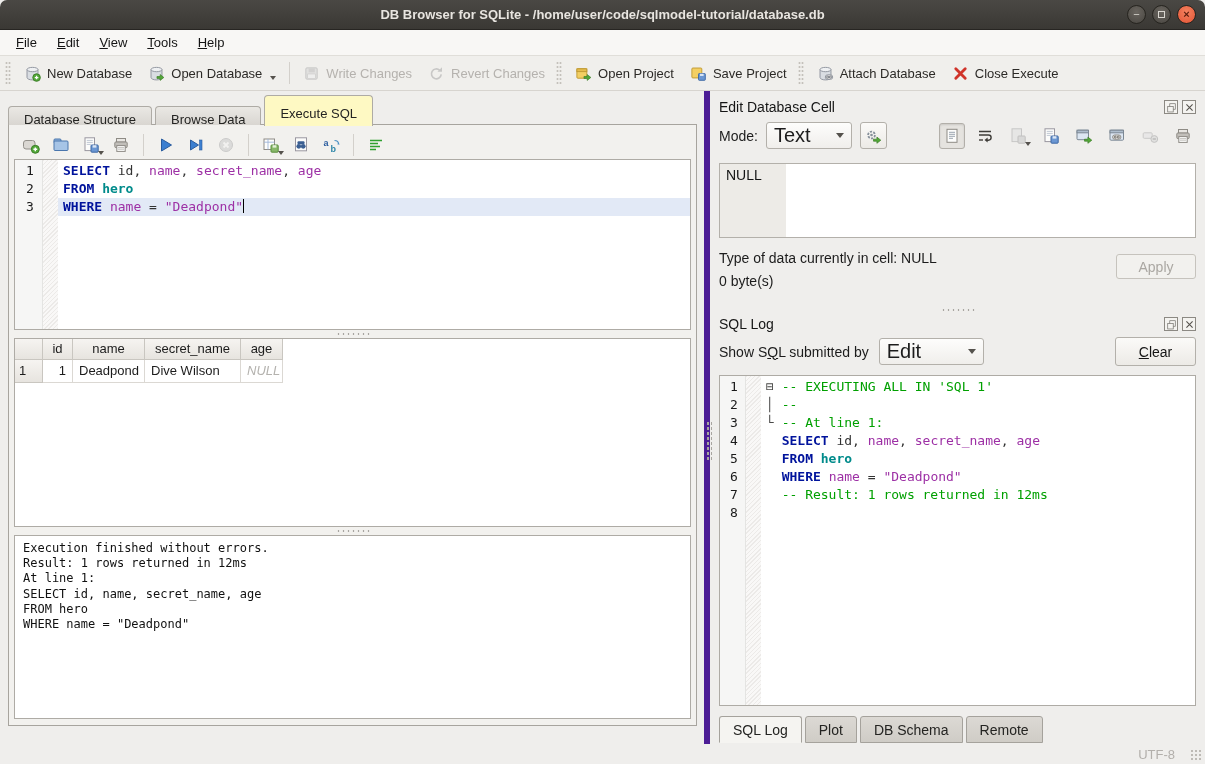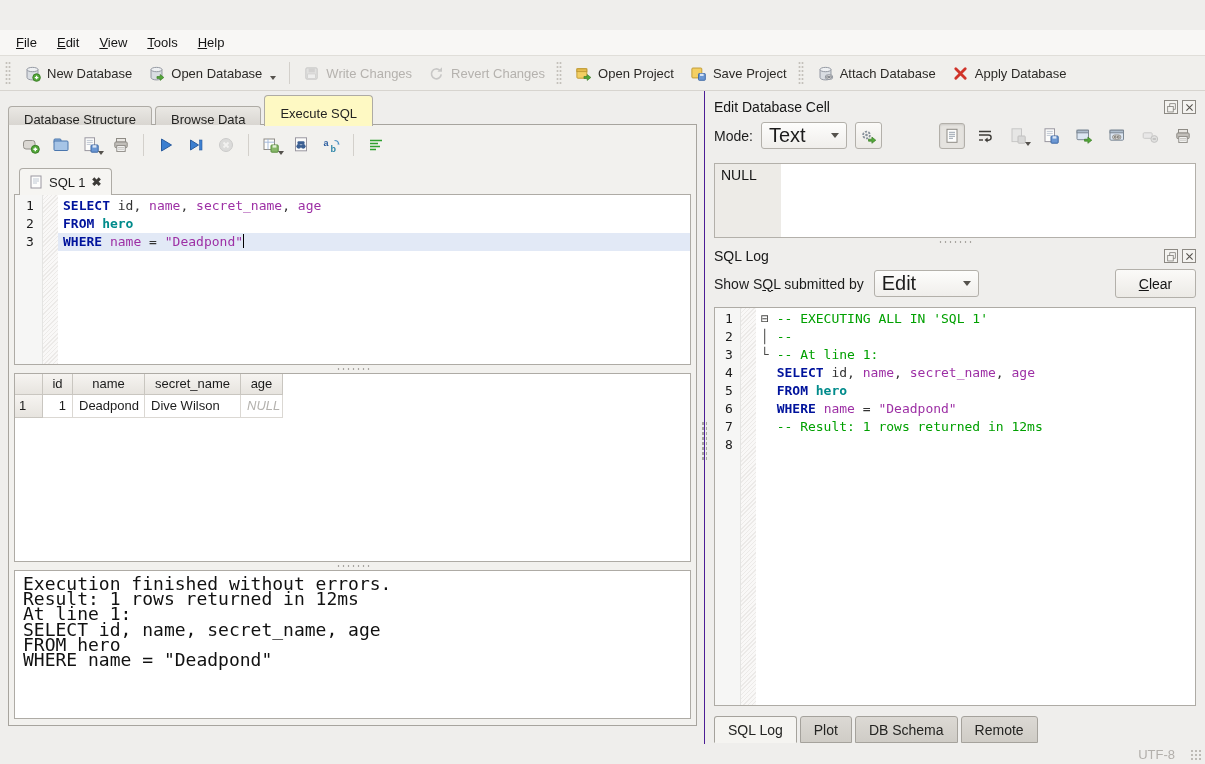--- a/index.html
+++ b/index.html
@@ -35,21 +35,21 @@
   .tbtn.disabled svg { opacity:.55; filter:grayscale(1); }
   .tsep { width:1px; height:22px; background:#d3d0cb; margin:0 5px; }
   .thandle { width:6px; height:24px; margin:0 5px 0 3px;
     background-image:radial-gradient(#c4c1bb 1px, transparent 1.1px); background-size:3px 4px; }
   .caret { width:0; height:0; border-left:3.5px solid transparent; border-right:3.5px solid transparent;
     border-top:4px solid #55524d; margin-left:2px; align-self:flex-end; margin-bottom:2px; }
 
   
   .main { position:absolute; top:91px; bottom:20px; left:0; right:0; display:flex; }
   .left-panel { width:704px; position:relative; }
-  .right-panel { flex:1; position:relative; border-left:1px solid #4c1d95; }
+  .right-panel { flex:1; position:relative; border-left:6px solid #4c1d95; }
 
   
   .tabbar { position:absolute; top:2px; left:8px; height:32px; display:flex; align-items:flex-end; z-index:3; }
   .tab { height:19px; padding:5px 15px 0; margin-right:3px; background:linear-gradient(#eae8e4,#d9d6d1);
     border:1px solid #aeaba5; border-bottom:none; border-radius:4px 4px 0 0; color:#242422; }
   .tab.active { height:31px; padding-top:10px; background:#fef9c3; margin-bottom:-1px; }
   .groupbox { position:absolute; top:33px; left:8px; right:7px; bottom:18px;
     border:1px solid #a7a49e; background:#f2f1ee; }
   .gb-inner { position:absolute; inset:0; padding:6px 5px; display:flex; flex-direction:column; }
 
@@ -97,21 +97,21 @@
   .rg-h { background:linear-gradient(#f6f4f1,#e7e4df); border-right:1px solid #c9c6c0; border-bottom:1px solid #c9c6c0;
     text-align:center; padding:2px 4px; height:21px; }
   .rg-c { border-right:1px solid #dbd8d3; border-bottom:1px solid #dbd8d3; padding:3px 6px; height:23px; background:#fff; }
   .rg-c.num { text-align:right; }
   .rg-c.null { color:var(--c-null-text,#b4b2ae); font-style:italic; }
   .rg-rowhdr { background:linear-gradient(#f6f4f1,#e7e4df); border-right:1px solid #c9c6c0; border-bottom:1px solid #c9c6c0;
     padding:3px 4px; height:23px; }
 
   
   .messagebox { flex:1; border:1px solid #aeaba5; background:#fff; padding:5px 8px;
-    font-family:"DejaVu Sans Mono", monospace; font-size:18px; line-height:15.2px; white-space:pre; color:#111; }
+    font-family:"DejaVu Sans Mono", monospace; font-size:12px; line-height:15.2px; white-space:pre; color:#111; }
 
   
   .rp-inner { position:absolute; inset:0 9px 0 9px; display:flex; flex-direction:column; }
   .dock-title { display:flex; align-items:center; justify-content:space-between; padding:8px 0 2px; font-size:14px; color:#161616; }
   .dock-btns { display:flex; gap:4px; }
   .dock-btn { width:14px; height:14px; border:1px solid #8c8983; background:#f4f3f0; display:flex; align-items:center; justify-content:center; }
 
   .mode-row { display:flex; align-items:center; gap:8px; margin-top:4px; height:29px; font-size:14px; }
   .combo { height:27px; background:linear-gradient(#fdfdfc,#f0eeeb); border:1px solid #b3b0aa; border-radius:3px;
     display:flex; align-items:center; padding:0 7px; font-size:20px; gap:10px; }
@@ -149,20 +149,28 @@
   .grip { position:absolute; right:3px; bottom:3px; width:12px; height:12px;
     background-image:radial-gradient(#bdbab5 1px, transparent 1.2px); background-size:4px 4px; }
 
   svg { display:block; }
 </style>
 </head>
 <body>
 
 <div class="window">
 
+  <div class="titlebar">
+    <span class="title">DB Browser for SQLite - /home/user/code/sqlmodel-tutorial/database.db</span>
+    <div class="win-controls">
+      <div class="win-btn">−</div>
+      <div class="win-btn"><span class="sq"></span></div>
+      <div class="win-btn close">×</div>
+    </div>
+  </div>
 
   <div class="menubar">
       <div class="menu-item"><span style="text-decoration: underline;">F</span>ile</div>
       <div class="menu-item"><span style="text-decoration: underline;">E</span>dit</div>
       <div class="menu-item"><span style="text-decoration: underline;">V</span>iew</div>
       <div class="menu-item"><span style="text-decoration: underline;">T</span>ools</div>
       <div class="menu-item"><span style="text-decoration: underline;">H</span>elp</div>
     </div>
 
   <div class="toolbar">
@@ -242,21 +250,21 @@
           </svg>
         </span>
         <span>Attach Database</span>
       </div>
       <div class="tbtn">
         <span>
           <svg width="17" height="17" viewBox="0 0 18 18">
             <path d="M4 4l10 10M14 4L4 14" stroke="#d0342a" stroke-width="3" stroke-linecap="round"></path>
           </svg>
         </span>
-        <span>Apply Database</span>
+        <span>Close Execute</span>
       </div>
     </div>
 
   <div class="main">
 
     <div class="left-panel">
       <div class="tabbar">
           <div class="tab">Database Structure</div>
           <div class="tab">Browse Data</div>
           <div class="tab active">Execute SQL</div>
@@ -361,32 +369,20 @@
               <span class="tsep"></span>
               <div class="ibtn">
                 <span>
                   <svg width="18" height="18" viewBox="0 0 18 18">
                     <path d="M3 4.5h12M3 7.5h8M3 10.5h10M3 13.5h6" stroke="#2fa12f" stroke-width="1.7"></path>
                   </svg>
                 </span>
               </div>
             </div>
 
-          <div class="sqltab-bar">
-            <div class="sqltab">
-              <span>
-                <svg width="13" height="14" viewBox="0 0 13 14">
-                    <rect x="1" y="1" width="10" height="12" fill="#fdfdfc" stroke="#9a97a0"></rect>
-                    <path d="M3 4h6M3 6h6M3 8h4" stroke="#b9c2cf" stroke-width="0.9"></path>
-                  </svg>
-              </span>
-              <span>SQL 1</span>
-              <span class="x">✖</span>
-            </div>
-          </div>
 
           <div class="codebox editorbox">
             <div class="gutter">
                 <div class="code-line">1</div>
                 <div class="code-line">2</div>
                 <div class="code-line">3</div>
               </div>
             <div class="hatch"></div>
             <div class="codecol">
                 <div class="code-line"><span class="tok-kw">SELECT</span><span class="tok-idf"> id</span><span class="tok-idf">, </span><span class="tok-fld">name</span><span class="tok-idf">, </span><span class="tok-fld">secret_name</span><span class="tok-idf">, </span><span class="tok-fld">age</span></div>
@@ -541,20 +537,25 @@
                 </span>
               </div>
             </div>
         </div>
 
         <div class="cell-editor">
           <div class="null-gutter">NULL</div>
           <div style="flex:1"></div>
         </div>
 
+        <div class="type-row">
+          <div class="l1">Type of data currently in cell: NULL</div>
+          <div>0 byte(s)</div>
+          <div class="btn apply-btn">Apply</div>
+        </div>
 
         <div class="hsplit">
             <i></i>
           </div>
 
         <div class="dock-title" style="padding-top:2px">
           <span>SQL Log</span>
           <span class="dock-btns">
             <span class="dock-btn">
               <svg width="11" height="11" viewBox="0 0 16 16">

